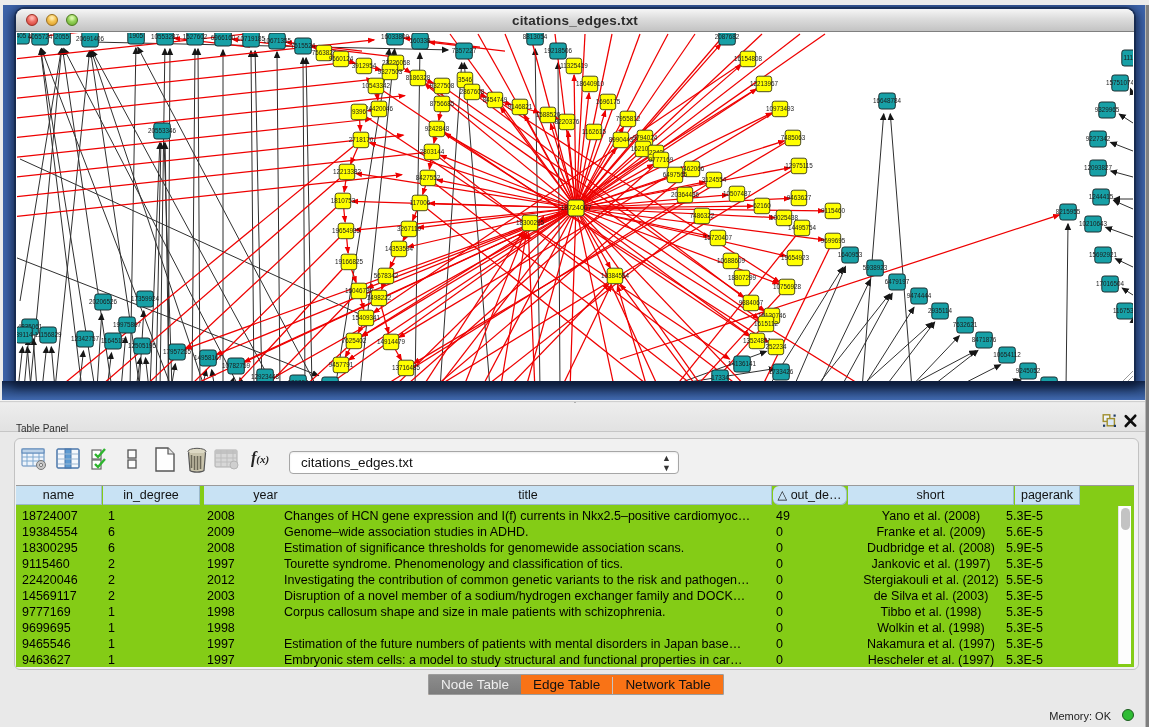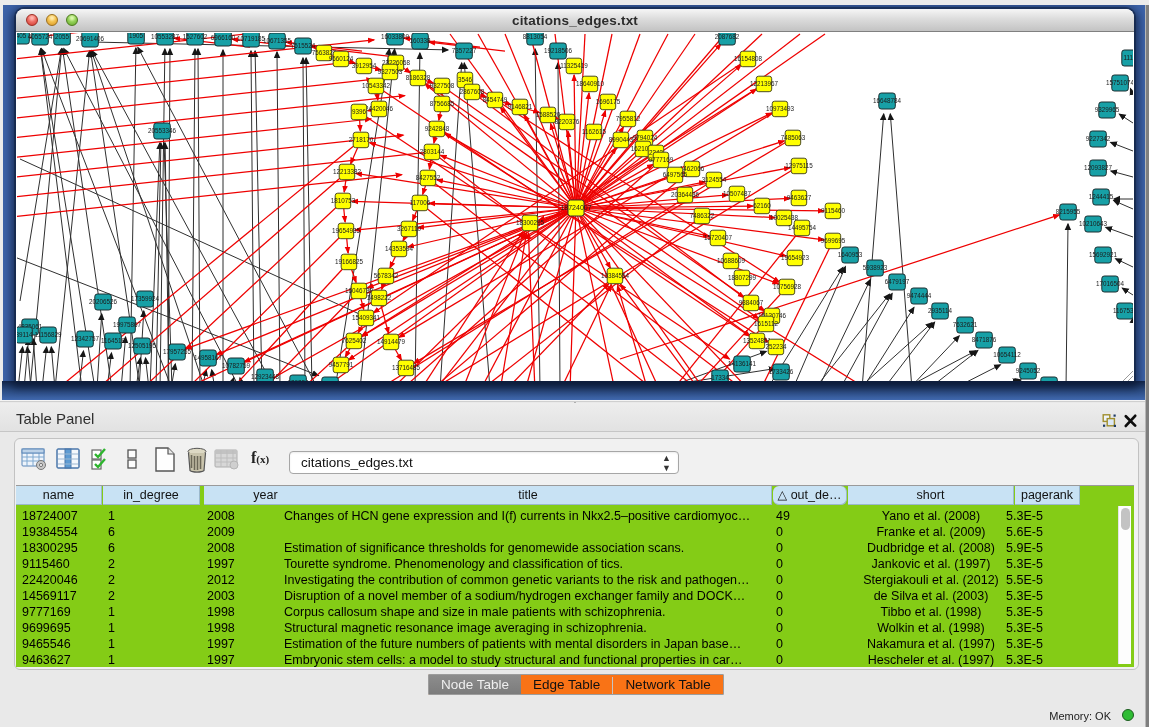--- a/index.html
+++ b/index.html
@@ -25,21 +25,21 @@
 #title { position:absolute; top:4px; left:0; width:100%; text-align:center;
    font-size:13.5px; font-weight:bold; color:#2c2c2c; letter-spacing:0.2px; }
 #canvas { position:absolute; left:1px; top:24px; width:1116px; height:348px; overflow:hidden; background:#fff; }
 
 
 #tablepanel { position:absolute; left:0; top:400px; width:1149px; height:327px; background:#e9e9e9; }
 #tp-top { position:absolute; left:0; top:0; width:100%; height:2px; background:#f4f4f4; border-bottom:1px solid #cfcfcf; }
 #tp-caret { position:absolute; left:569px; top:2px; width:12px; height:6px; }
 #tp-title { position:absolute; left:0; top:3px; width:100%; height:29px;
    background:linear-gradient(#ededed,#e2e2e2); border-bottom:1px solid #c6c6c6; }
-#tp-title span { position:absolute; left:16px; top:7px; font-size:15px; color:#2e2e2e; }
+#tp-title span { position:absolute; left:16px; top:20px; font-size:10px; color:#2e2e2e; }
 #icon-float { position:absolute; left:1102px; top:10px; width:15px; height:15px; }
 #icon-close { position:absolute; left:1123px; top:10px; width:15px; height:15px; }
 #tp-inner { position:absolute; left:14px; top:38px; width:1125px; height:232px;
    background:#f1f1f1; border:1px solid #c2c2c2; border-radius:6px; }
 
 #toolbar { position:absolute; left:4px; top:8px; width:1110px; height:28px; }
 #toolbar svg { position:absolute; top:0; }
 #combo { position:absolute; left:270px; top:4px; width:390px; height:23px; background:#fff;
    border:1px solid #a6a6a6; border-radius:4px; box-shadow:inset 0 1px 2px rgba(0,0,0,0.08); }
 #combo span { position:absolute; left:11px; top:3px; font-size:13.5px; color:#111; }
@@ -674,21 +674,21 @@
           <ellipse cx="12" cy="4.5" rx="9" ry="3.2" fill="#ddd9c4" stroke="#555"></ellipse>
           <path d="M3.5 6 L5 23.5 a7.5 2.5 0 0 0 14 0 L20.5 6" fill="#c9c4ac" stroke="#555" stroke-width="1.2"></path>
           <path d="M6.5 8 v13 M9.5 9 v14 M12.5 9 v14 M15.5 9 v13" stroke="#6b6757" stroke-width="1.6"></path>
         </svg>
         <svg style="left:195px" width="26" height="24" viewBox="0 0 26 24">
           <rect x="1" y="3" width="22" height="17" rx="1" fill="#d7d7d7" stroke="#adadad"></rect>
           <rect x="1" y="3" width="22" height="4" fill="#c2c2c2"></rect>
           <path d="M1 11 h22 M1 15 h22 M7 3 v17 M13 3 v17 M19 3 v17" stroke="#bdbdbd"></path>
           <circle cx="20" cy="18" r="4" fill="#cfcfcf" stroke="#b5b5b5"></circle>
         </svg>
-        <div style="position:absolute;left:232px;top:2px;font-family:'Liberation Serif',serif;font-weight:bold;font-size:16px;color:#222;">f<span style="font-size:11px;">(x)</span></div>
+        <div style="position:absolute;left:232px;top:2px;font-family:'Liberation Serif',serif;font-style:italic;font-weight:bold;font-size:16px;color:#222;">f<span style="font-size:11px;">(x)</span></div>
         <div id="combo">
             <span>citations_edges.txt</span>
             <div class="arr">▲<br>▼</div>
           </div>
       </div>
       <div id="grid">
         <div id="ghead">
           <span id="gh1">name</span>
             <span id="gh2">in_degree</span>
             <span id="gh3">year</span>
@@ -704,20 +704,21 @@
               <span class="c3">2008</span>
               <span class="c4">Changes of HCN gene expression and I(f) currents in Nkx2.5–positive cardiomyoc…</span>
               <span class="c5">49</span>
               <span class="c6">Yano et al. (2008)</span>
               <span class="c7">5.3E-5</span>
             </div>
 <div class="tr">
               <span class="c1">19384554</span>
               <span class="c2">6</span>
               <span class="c3">2009</span>
+              <span class="c4">Genome–wide association studies in ADHD.</span>
               <span class="c5">0</span>
               <span class="c6">Franke et al. (2009)</span>
               <span class="c7">5.6E-5</span>
             </div>
 <div class="tr">
               <span class="c1">18300295</span>
               <span class="c2">6</span>
               <span class="c3">2008</span>
               <span class="c4">Estimation of significance thresholds for genomewide association scans.</span>
               <span class="c5">0</span>
@@ -757,21 +758,20 @@
               <span class="c3">1998</span>
               <span class="c4">Corpus callosum shape and size in male patients with schizophrenia.</span>
               <span class="c5">0</span>
               <span class="c6">Tibbo et al. (1998)</span>
               <span class="c7">5.3E-5</span>
             </div>
 <div class="tr">
               <span class="c1">9699695</span>
               <span class="c2">1</span>
               <span class="c3">1998</span>
-              <span class="c4">Structural magnetic resonance image averaging in schizophrenia.</span>
               <span class="c5">0</span>
               <span class="c6">Wolkin et al. (1998)</span>
               <span class="c7">5.3E-5</span>
             </div>
 <div class="tr">
               <span class="c1">9465546</span>
               <span class="c2">1</span>
               <span class="c3">1997</span>
               <span class="c4">Estimation of the future numbers of patients with mental disorders in Japan base…</span>
               <span class="c5">0</span>

